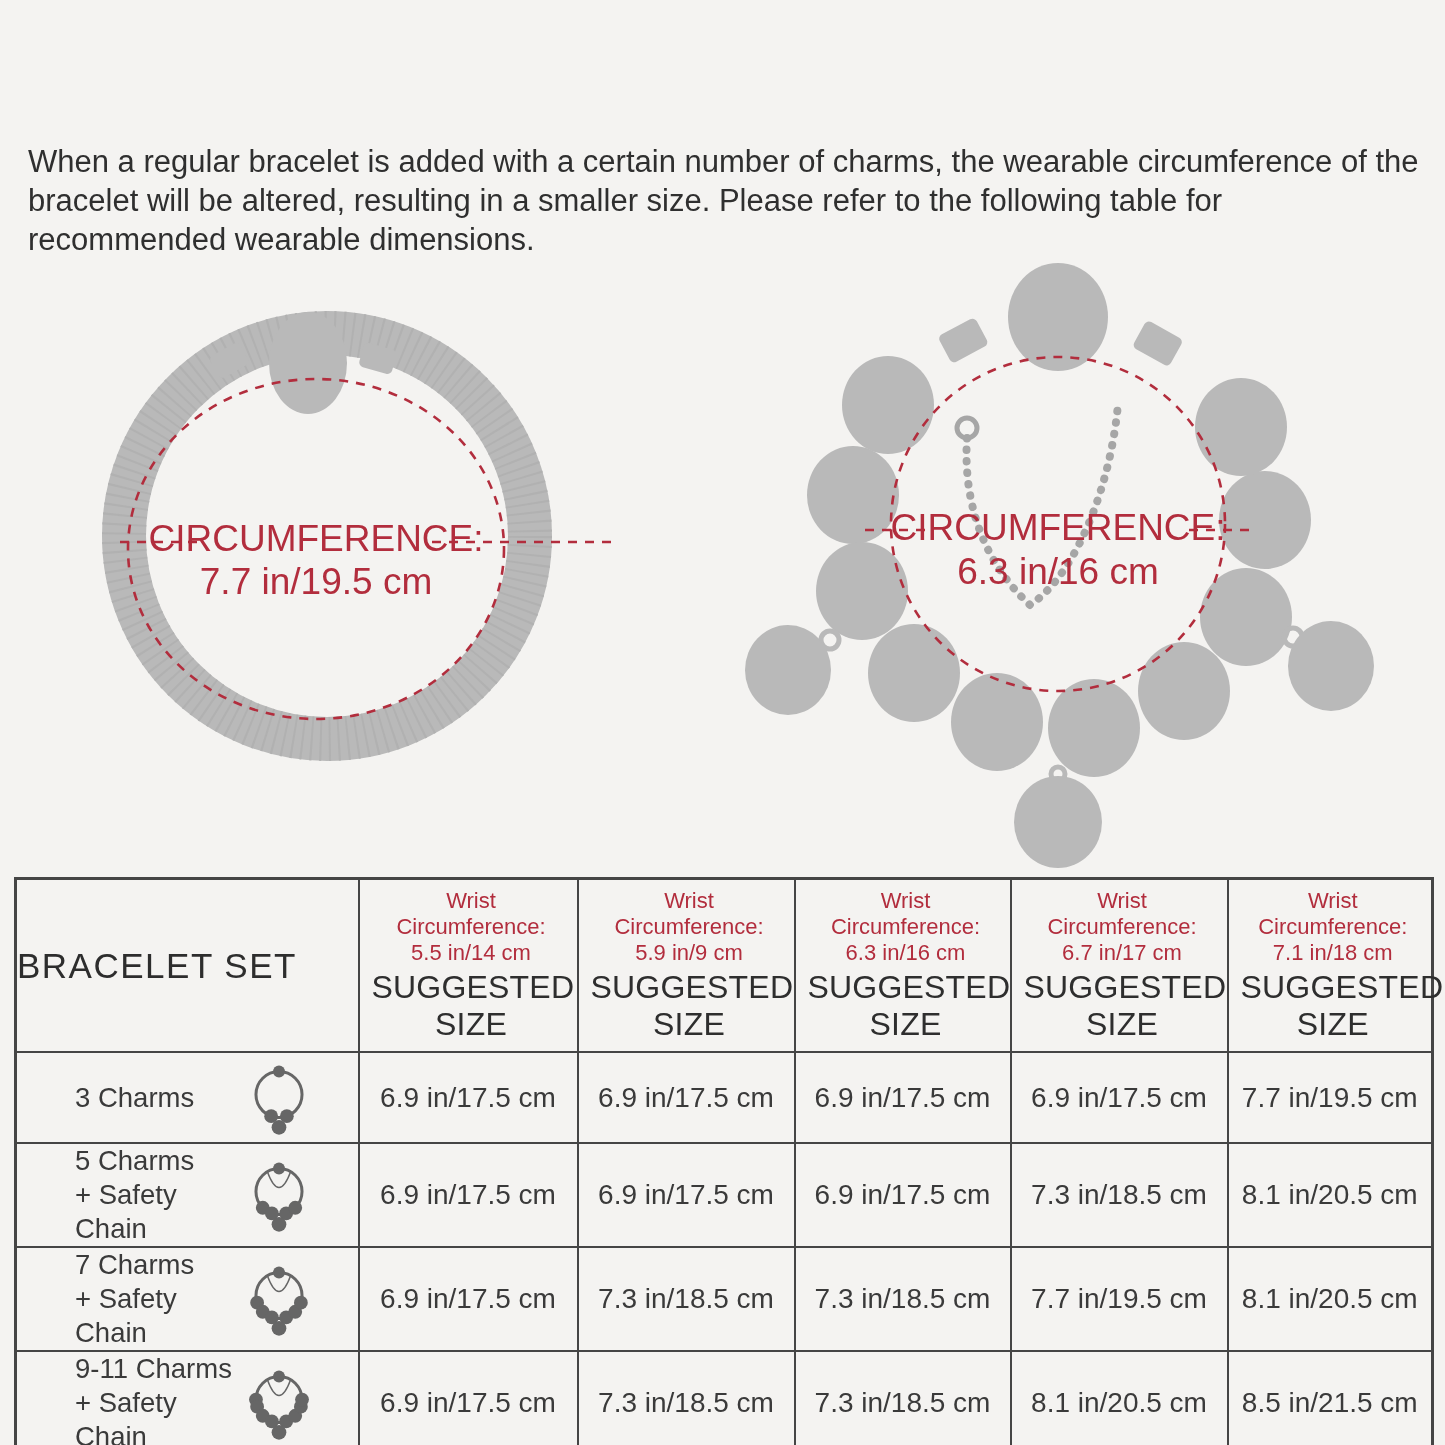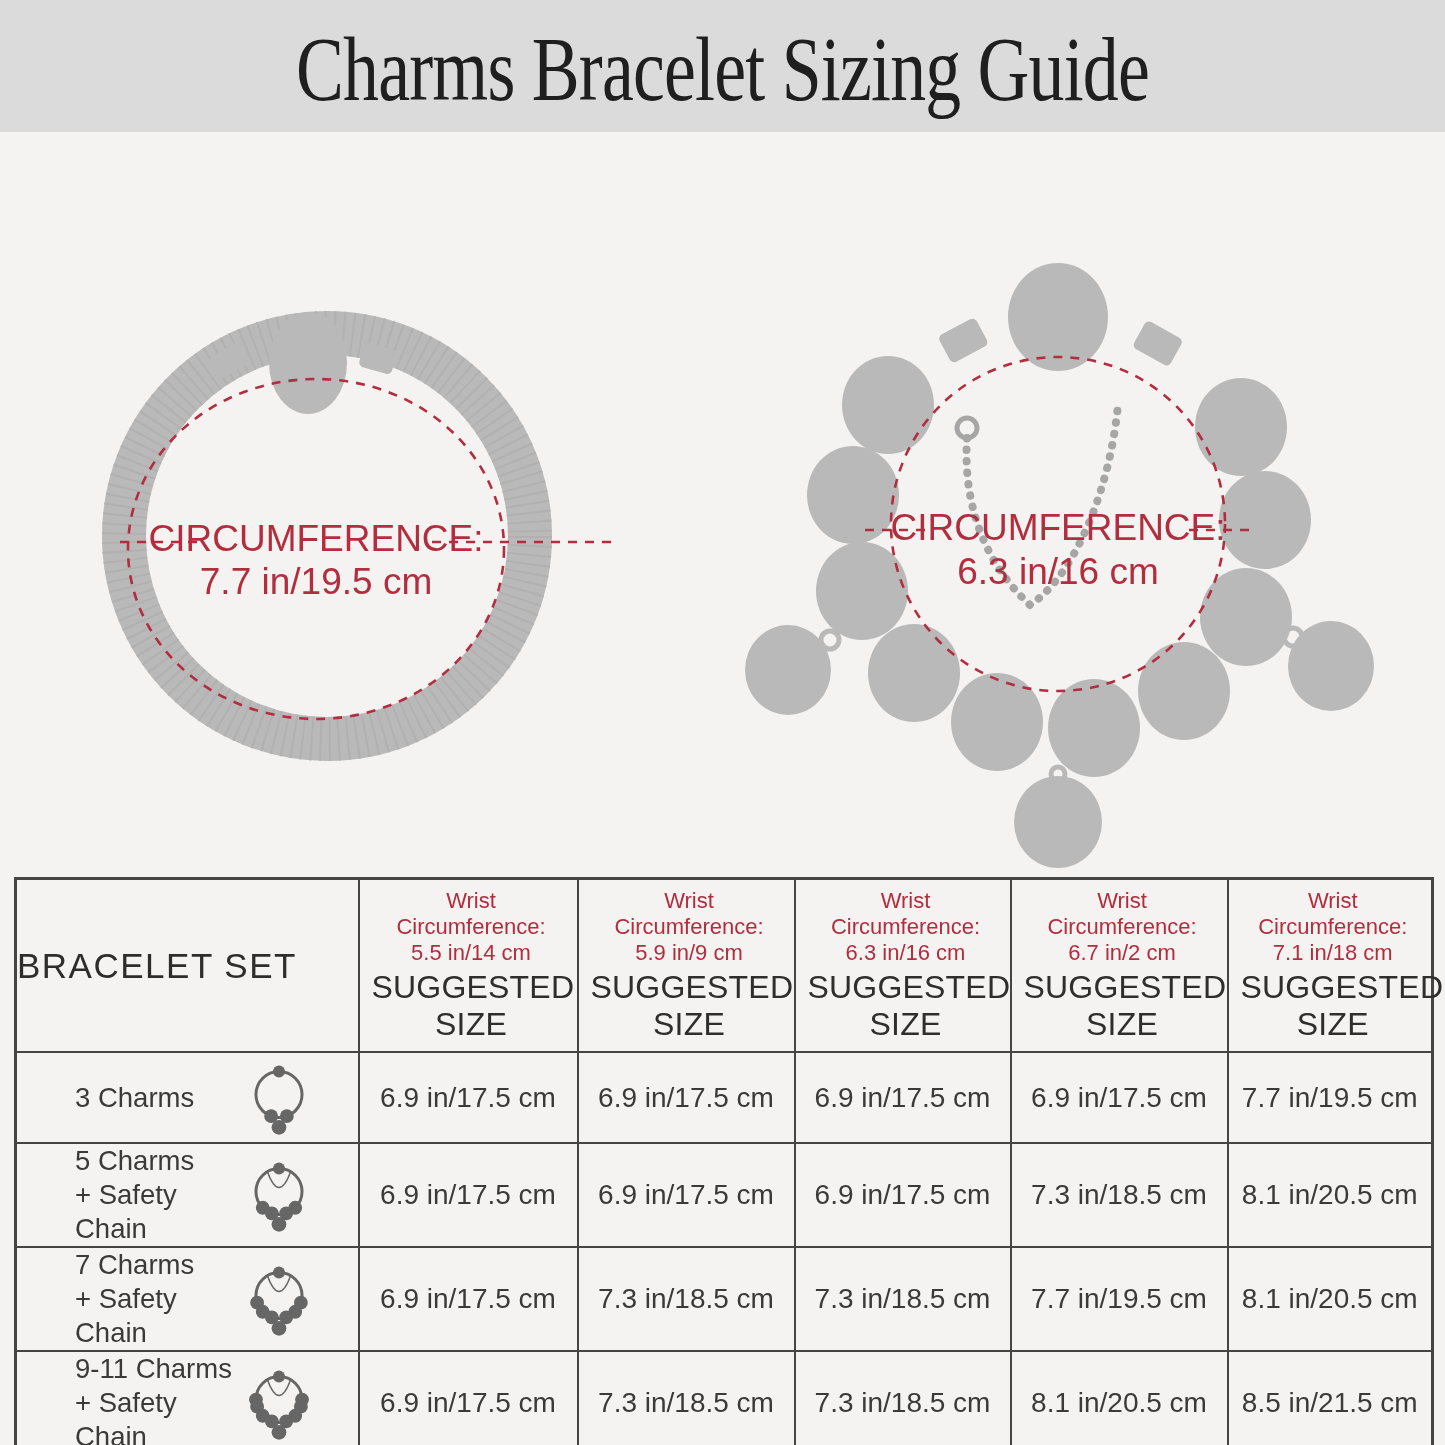--- a/index.html
+++ b/index.html
@@ -63,24 +63,22 @@
   .row-icon{width:74px;height:76px;margin-left:auto;margin-right:42px;flex:none;}
   td.val{text-align:center;font-size:28px;color:#3a3a3a;border-radius:13px;}
   tr.data-row{height:91px;}
   tr.head-row{height:97px;}
 </style>
 </head>
 <body>
 
 <div class="page">
 
-  <header class="title-band">
-    <h1>Charms Bracelet Sizing Guide</h1>
-  </header>
-
+
+  <p class="intro">When a regular bracelet is added with a certain number of charms, the wearable circumference of the bracelet will be altered, resulting in a smaller size. Please refer to the following table for recommended wearable dimensions.</p>
 
   <svg class="diagram" style="left:55px;top:270px;" width="640" height="520" viewBox="0 0 640 520">
     <circle cx="272" cy="266" r="203" fill="none" stroke="#b9b9b9" stroke-width="44"></circle>
     <circle cx="272" cy="266" r="203" fill="none" stroke="#b1b1b1" stroke-width="44" stroke-dasharray="2 7"></circle>
     <rect x="157" y="78" width="34" height="25" rx="5" fill="#b9b9b9" transform="rotate(-29 174 90)"></rect>
     <rect x="306" y="76" width="34" height="25" rx="5" fill="#b9b9b9" transform="rotate(16 323 88)"></rect>
     <ellipse cx="253" cy="93" rx="39" ry="51" fill="#b9b9b9"></ellipse>
     <ellipse cx="261" cy="279" rx="188" ry="170" fill="none" stroke="#b22d3d" stroke-width="2.6" stroke-dasharray="9 8"></ellipse>
     <line x1="65" y1="272" x2="146" y2="272" stroke="#b22d3d" stroke-width="2.6" stroke-dasharray="9 8"></line>
     <line x1="377" y1="272" x2="558" y2="272" stroke="#b22d3d" stroke-width="2.6" stroke-dasharray="9 8"></line>
@@ -153,21 +151,21 @@
       <th class="size-head">
         <div class="inner">
           <div class="wrist"><span>Wrist Circumference:</span><br>
           <span>6.3 in/16 cm</span></div>
           <div class="suggested">SUGGESTED SIZE</div>
         </div>
       </th>
       <th class="size-head">
         <div class="inner">
           <div class="wrist"><span>Wrist Circumference:</span><br>
-          <span>6.7 in/2 cm</span></div>
+          <span>6.7 in/17 cm</span></div>
           <div class="suggested">SUGGESTED SIZE</div>
         </div>
       </th>
       <th class="size-head">
         <div class="inner">
           <div class="wrist"><span>Wrist Circumference:</span><br>
           <span>7.1 in/18 cm</span></div>
           <div class="suggested">SUGGESTED SIZE</div>
         </div>
       </th>

